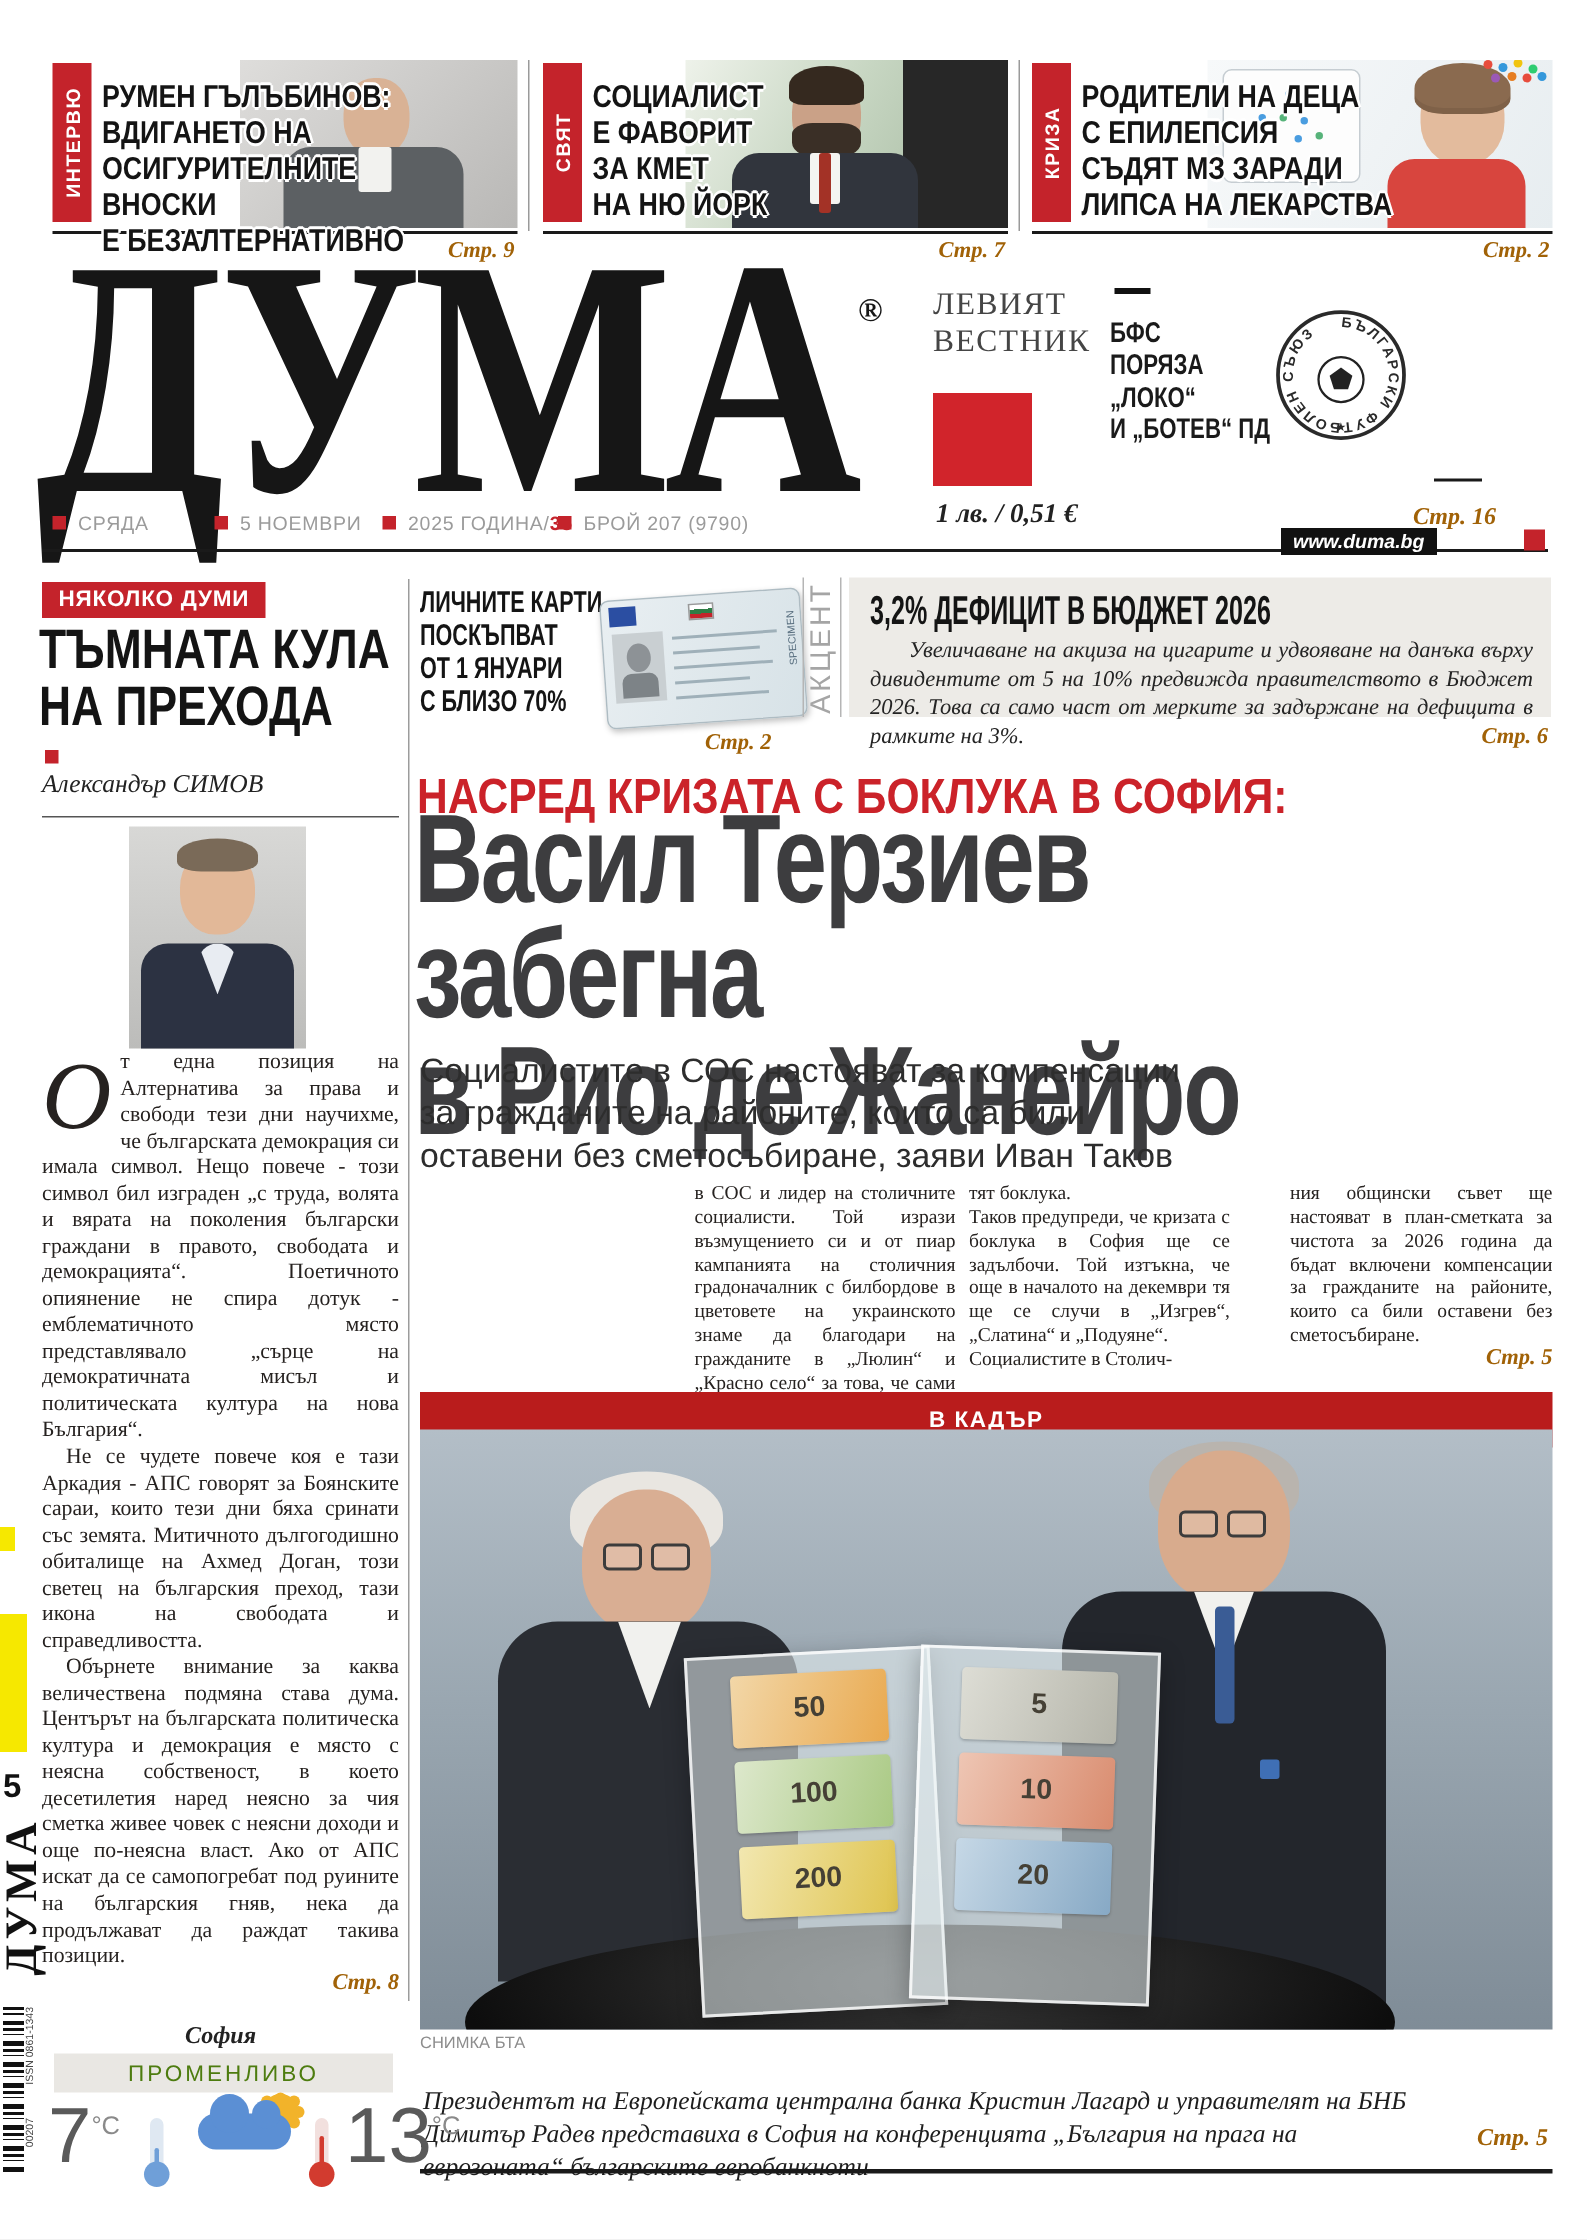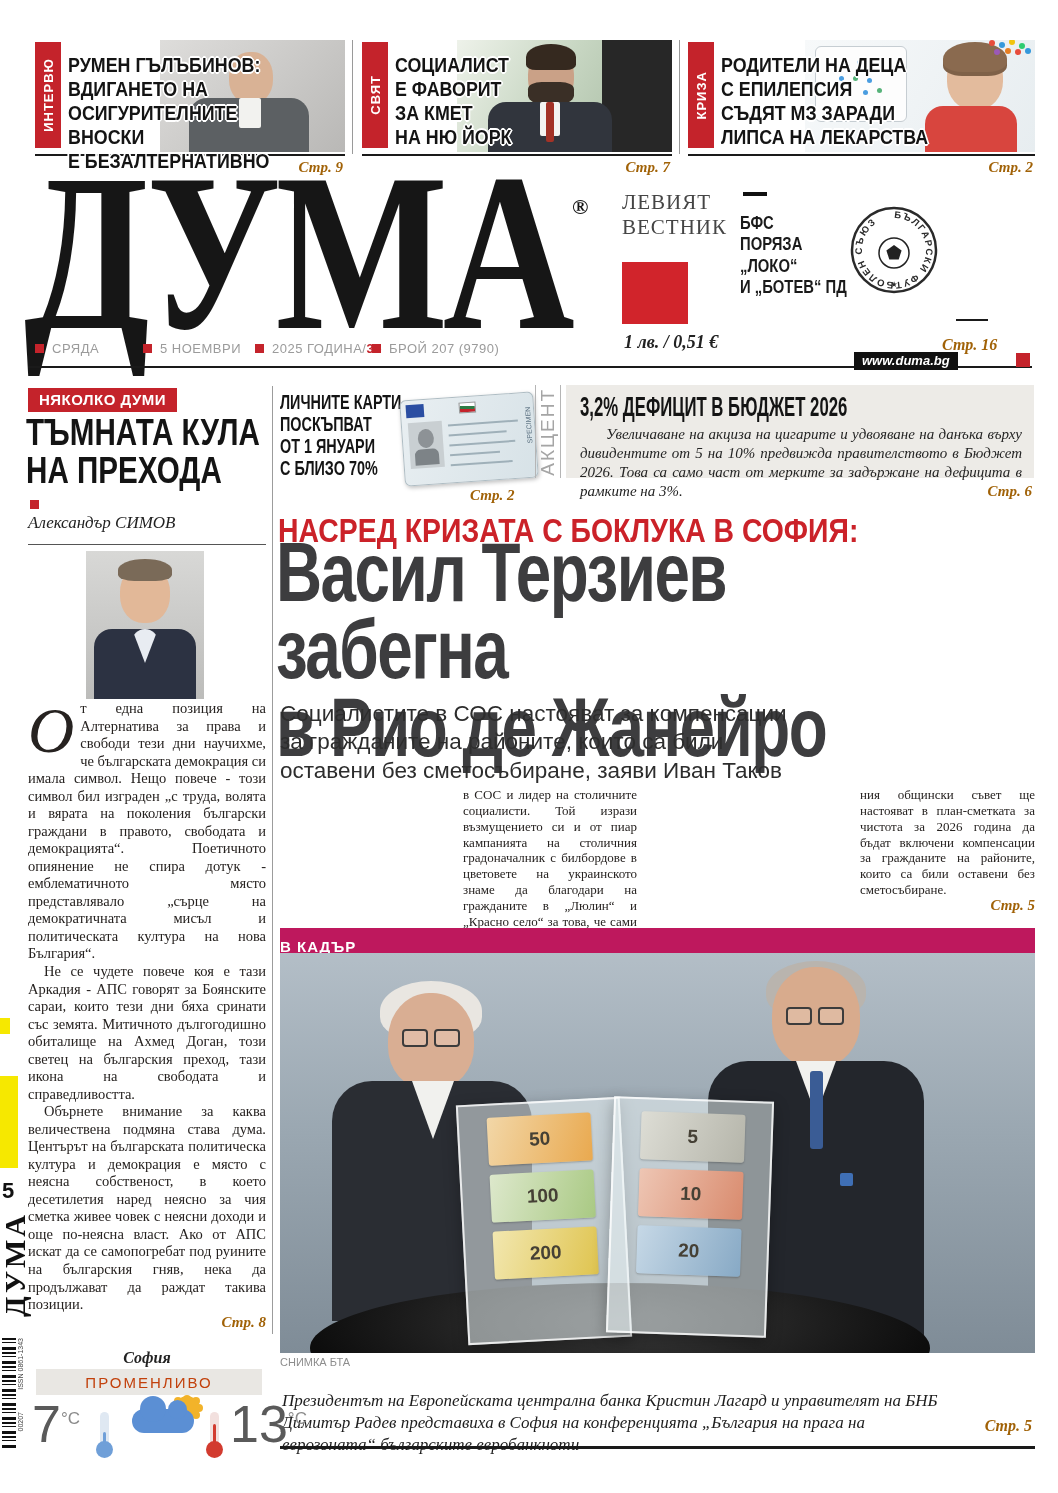--- a/index.html
+++ b/index.html
@@ -101,21 +101,21 @@
   
   #kicker{left:278px;top:512px;font-size:33px;color:#cb2229;}
   #headline{left:276px;top:534px;font-size:84px;line-height:.92;letter-spacing:-2px;color:#3d3d3f;}
   #subhead{left:280px;top:700px;width:530px;font:22.5px/1.26 "Liberation Sans",sans-serif;color:#2d2d2d;}
   .mcol{position:absolute;top:787px;width:174px;font:13px/1.22 "Liberation Serif",serif;
         text-align:justify;color:#262220;}
   #mc1{left:280px;} #mc2{left:463px;} #mc3{left:646px;} #mc4{left:860px;width:175px;}
   #ma-page{left:860px;top:897px;width:175px;text-align:right;}
 
   
-  #band{left:280px;top:928px;width:755px;height:37px;background:#be185d;display:flex;align-items:center;justify-content:flex-start;}
+  #band{left:280px;top:928px;width:755px;height:37px;background:#b91c1c;display:flex;align-items:center;justify-content:center;}
   #band span{color:#fff;font:bold 15px "Liberation Sans",sans-serif;letter-spacing:1px;}
   #mainphoto{left:280px;top:953px;width:755px;height:400px;overflow:hidden;
              background:linear-gradient(180deg,#b3bec7 0%,#9aa7b1 45%,#7f8c97 100%);}
   .mp-head{position:absolute;border-radius:48% 48% 44% 44%;background:#d9ae93;}
   .mp-hair{position:absolute;border-radius:50% 50% 40% 40%;}
   .mp-glasses{position:absolute;display:flex;gap:6px;}
   .mp-glasses i{display:block;width:22px;height:14px;border:2px solid #3c3c3c;border-radius:4px;background:rgba(255,255,255,.18);}
   .mp-torso{position:absolute;border-radius:40px 40px 0 0;}
   .mp-shirt{position:absolute;background:#f1f1ee;clip-path:polygon(0 0,100% 0,50% 100%);}
   #mp-table{position:absolute;left:30px;top:330px;width:620px;height:130px;border-radius:50%;
@@ -132,21 +132,21 @@
   .n20 {background:linear-gradient(110deg,#c6d8e6,#87a9c5);}
   #badge{position:absolute;left:560px;top:220px;width:13px;height:13px;background:#3f6fb5;border-radius:2px;}
   #credit{left:280px;top:1356px;width:752px;text-align:left;font:11px "Liberation Sans",sans-serif;color:#8d8d8d;}
   #caption{left:282px;top:1390px;width:668px;font:italic 17px/1.3 "Liberation Serif",serif;color:#1d1d1d;}
   #cap-page{left:940px;top:1417px;width:92px;text-align:right;font-size:16px;}
   #bot-rule{left:280px;top:1446px;width:755px;height:3px;}
 
   
   #w-city{left:28px;top:1349px;width:238px;text-align:center;font:bold italic 16px "Liberation Serif",serif;}
   #w-bar{left:36px;top:1369px;width:226px;height:26px;background:#e9e7e3;display:flex;align-items:center;justify-content:center;}
-  #w-bar span{font:15px "Liberation Sans",sans-serif;color:#c2410c;letter-spacing:2px;}
+  #w-bar span{font:15px "Liberation Sans",sans-serif;color:#4d7c0f;letter-spacing:2px;}
   .w-temp{position:absolute;font:200 52px/1 "Liberation Sans",sans-serif;color:#5a5a5a;}
   .w-temp sup{font-size:17px;font-weight:normal;color:#8a8a8a;}
   .therm{position:absolute;width:9px;height:34px;border-radius:5px;background:#e4e9ef;}
   .therm::before{content:"";position:absolute;left:-4px;bottom:-12px;width:17px;height:17px;border-radius:50%;}
   .therm.blue::before{background:#6f9fd8;} .therm.blue{background:#dfe8f2;}
   .therm.red::before{background:#d23b2f;} .therm.red{background:#f2e0de;}
   .therm i{position:absolute;left:3px;bottom:0;width:3px;border-radius:2px;}
   .therm.blue i{height:14px;background:#6f9fd8;} .therm.red i{height:22px;background:#d23b2f;}
   #w-cloud{position:absolute;left:132px;top:1409px;width:62px;height:24px;background:#5b8fd4;border-radius:13px;}
   #w-cloud::before{content:"";position:absolute;left:8px;top:-13px;width:26px;height:26px;border-radius:50%;background:#5b8fd4;}
@@ -310,20 +310,23 @@
   <div class="abs" id="ak-box"></div>
   <div class="abs cond sx62" id="ak-title">3,2% ДЕФИЦИТ В БЮДЖЕТ 2026</div>
   <div class="abs" id="ak-text">Увеличаване на акциза на цигарите и удвояване на данъка върху дивидентите от 5 на 10% предвижда правителството в Бюджет 2026. Това са само част от мерките за задържане на дефицита в рамките на 3%.</div>
   <div class="abs pageref" id="ak-page">Стр. 6</div>
 
   <div class="abs cond sx86" id="kicker">НАСРЕД КРИЗАТА С БОКЛУКА В СОФИЯ:</div>
   <div class="abs cond sx76 pre" id="headline">Васил Терзиев забегна
 в Рио де Жанейро</div>
   <div class="abs" id="subhead">Социалистите в СОС настояват за компенсации за гражданите на районите, които са били оставени без сметосъбиране, заяви Иван Таков</div>
   <div class="mcol" id="mc2">в СОС и лидер на столичните социалисти. Той изрази възмущението си и от пиар кампанията на столичния градоначалник с билбордове в цветовете на украинското знаме да благодари на гражданите в „Люлин“ и „Красно село“ за това, че сами си чис-</div>
+  <div class="mcol pre" id="mc3">тят боклука.
+Таков предупреди, че кризата с боклука в София ще се задълбочи. Той изтъкна, че още в началото на декември тя ще се случи в „Изгрев“, „Слатина“ и „Подуяне“.
+Социалистите в Столич-</div>
   <div class="mcol" id="mc4">ния общински съвет ще настояват в план-сметката за чистота за 2026 година да бъдат включени компенсации за гражданите на районите, които са били оставени без сметосъбиране.</div>
   <div class="abs pageref" id="ma-page">Стр. 5</div>
 
   <div class="abs" id="band">
       <span>В КАДЪР</span>
     </div>
   <div class="abs" id="mainphoto">
 
     <div class="mp-hair" style="left:100px;top:28px;width:102px;height:60px;background:#e9e6e1;"></div>
     <div class="mp-head" style="left:108px;top:40px;width:86px;height:96px;"></div>

